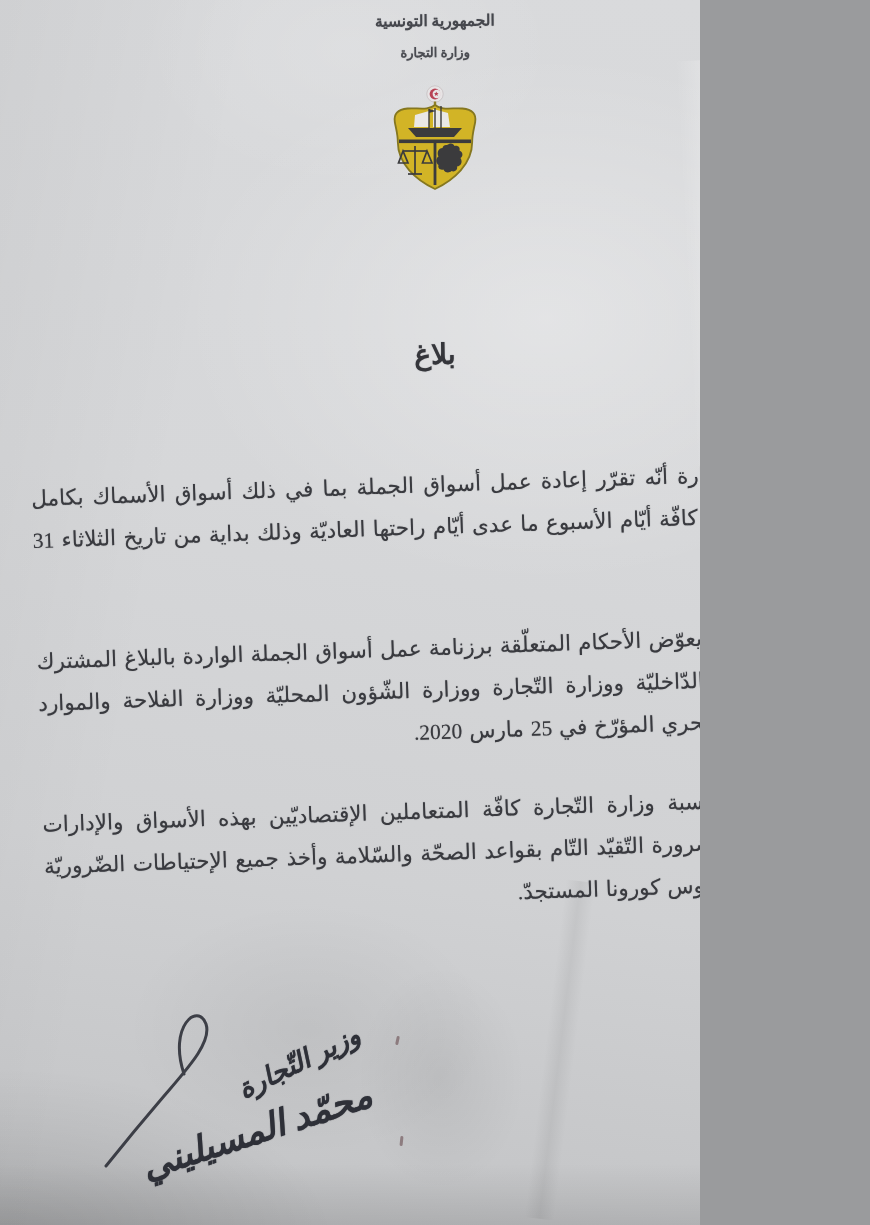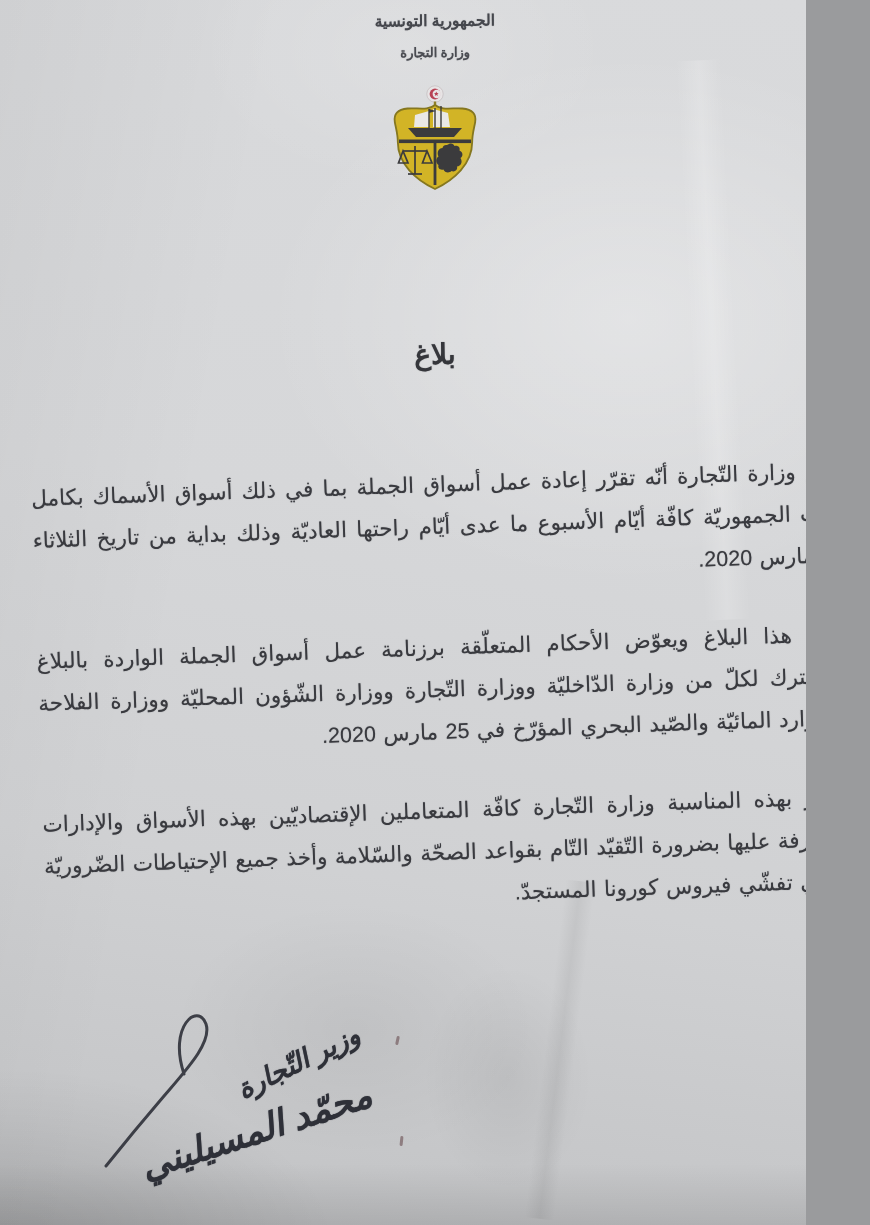--- a/index.html
+++ b/index.html
@@ -1,29 +1,28 @@
 <!DOCTYPE html>
 <html lang="ar"><head>
 <meta charset="utf-8">
 <style>
   html,body{margin:0;padding:0;background:#9a9b9d;}
   .page{
-    position:relative;width:762px;height:1225px;overflow:hidden;
-    font-family:Liberation Sans, sans-serif;
+    position:relative;width:700px;height:1225px;overflow:hidden;
+    font-family:Liberation Serif, serif;
     color:#3a3b40;
     background:
       radial-gradient(ellipse 520px 380px at 78% 26%, rgba(255,255,255,0.30), rgba(255,255,255,0) 70%),
       radial-gradient(ellipse 300px 200px at 50% 4%, rgba(255,255,255,0.14), rgba(255,255,255,0) 70%),
       radial-gradient(ellipse 120px 160px at 63% 88%, rgba(0,0,0,0.06), rgba(0,0,0,0) 70%),
       radial-gradient(ellipse 260px 180px at 44% 84%, rgba(0,0,0,0.05), rgba(0,0,0,0) 70%),
       radial-gradient(ellipse 520px 280px at 0% 102%, rgba(0,0,0,0.13), rgba(0,0,0,0) 65%),
       linear-gradient(to top, rgba(0,0,0,0.10), rgba(0,0,0,0) 5%),
       linear-gradient(100deg, rgba(0,0,0,0.045), rgba(0,0,0,0) 28%),
       linear-gradient(188deg, #d9dadc 0%, #d6d7d9 42%, #d0d1d3 70%, #c5c6c8 92%, #bcbdbf 100%);
-    padding-left: 44px;
   }
   .crease{position:absolute;pointer-events:none;}
   .crease.c1{left:545px;top:880px;width:30px;height:340px;
     background:linear-gradient(90deg, rgba(0,0,0,0) 0%, rgba(0,0,0,0.055) 50%, rgba(0,0,0,0) 100%);
     transform:rotate(7deg);}
   .crease.c2{left:690px;top:60px;width:46px;height:560px;
     background:linear-gradient(90deg, rgba(255,255,255,0) 0%, rgba(255,255,255,0.18) 50%, rgba(255,255,255,0) 100%);
     transform:rotate(-3deg);}
 
   .letterhead{position:absolute;top:12px;left:0;width:870px;text-align:center;direction:rtl;

